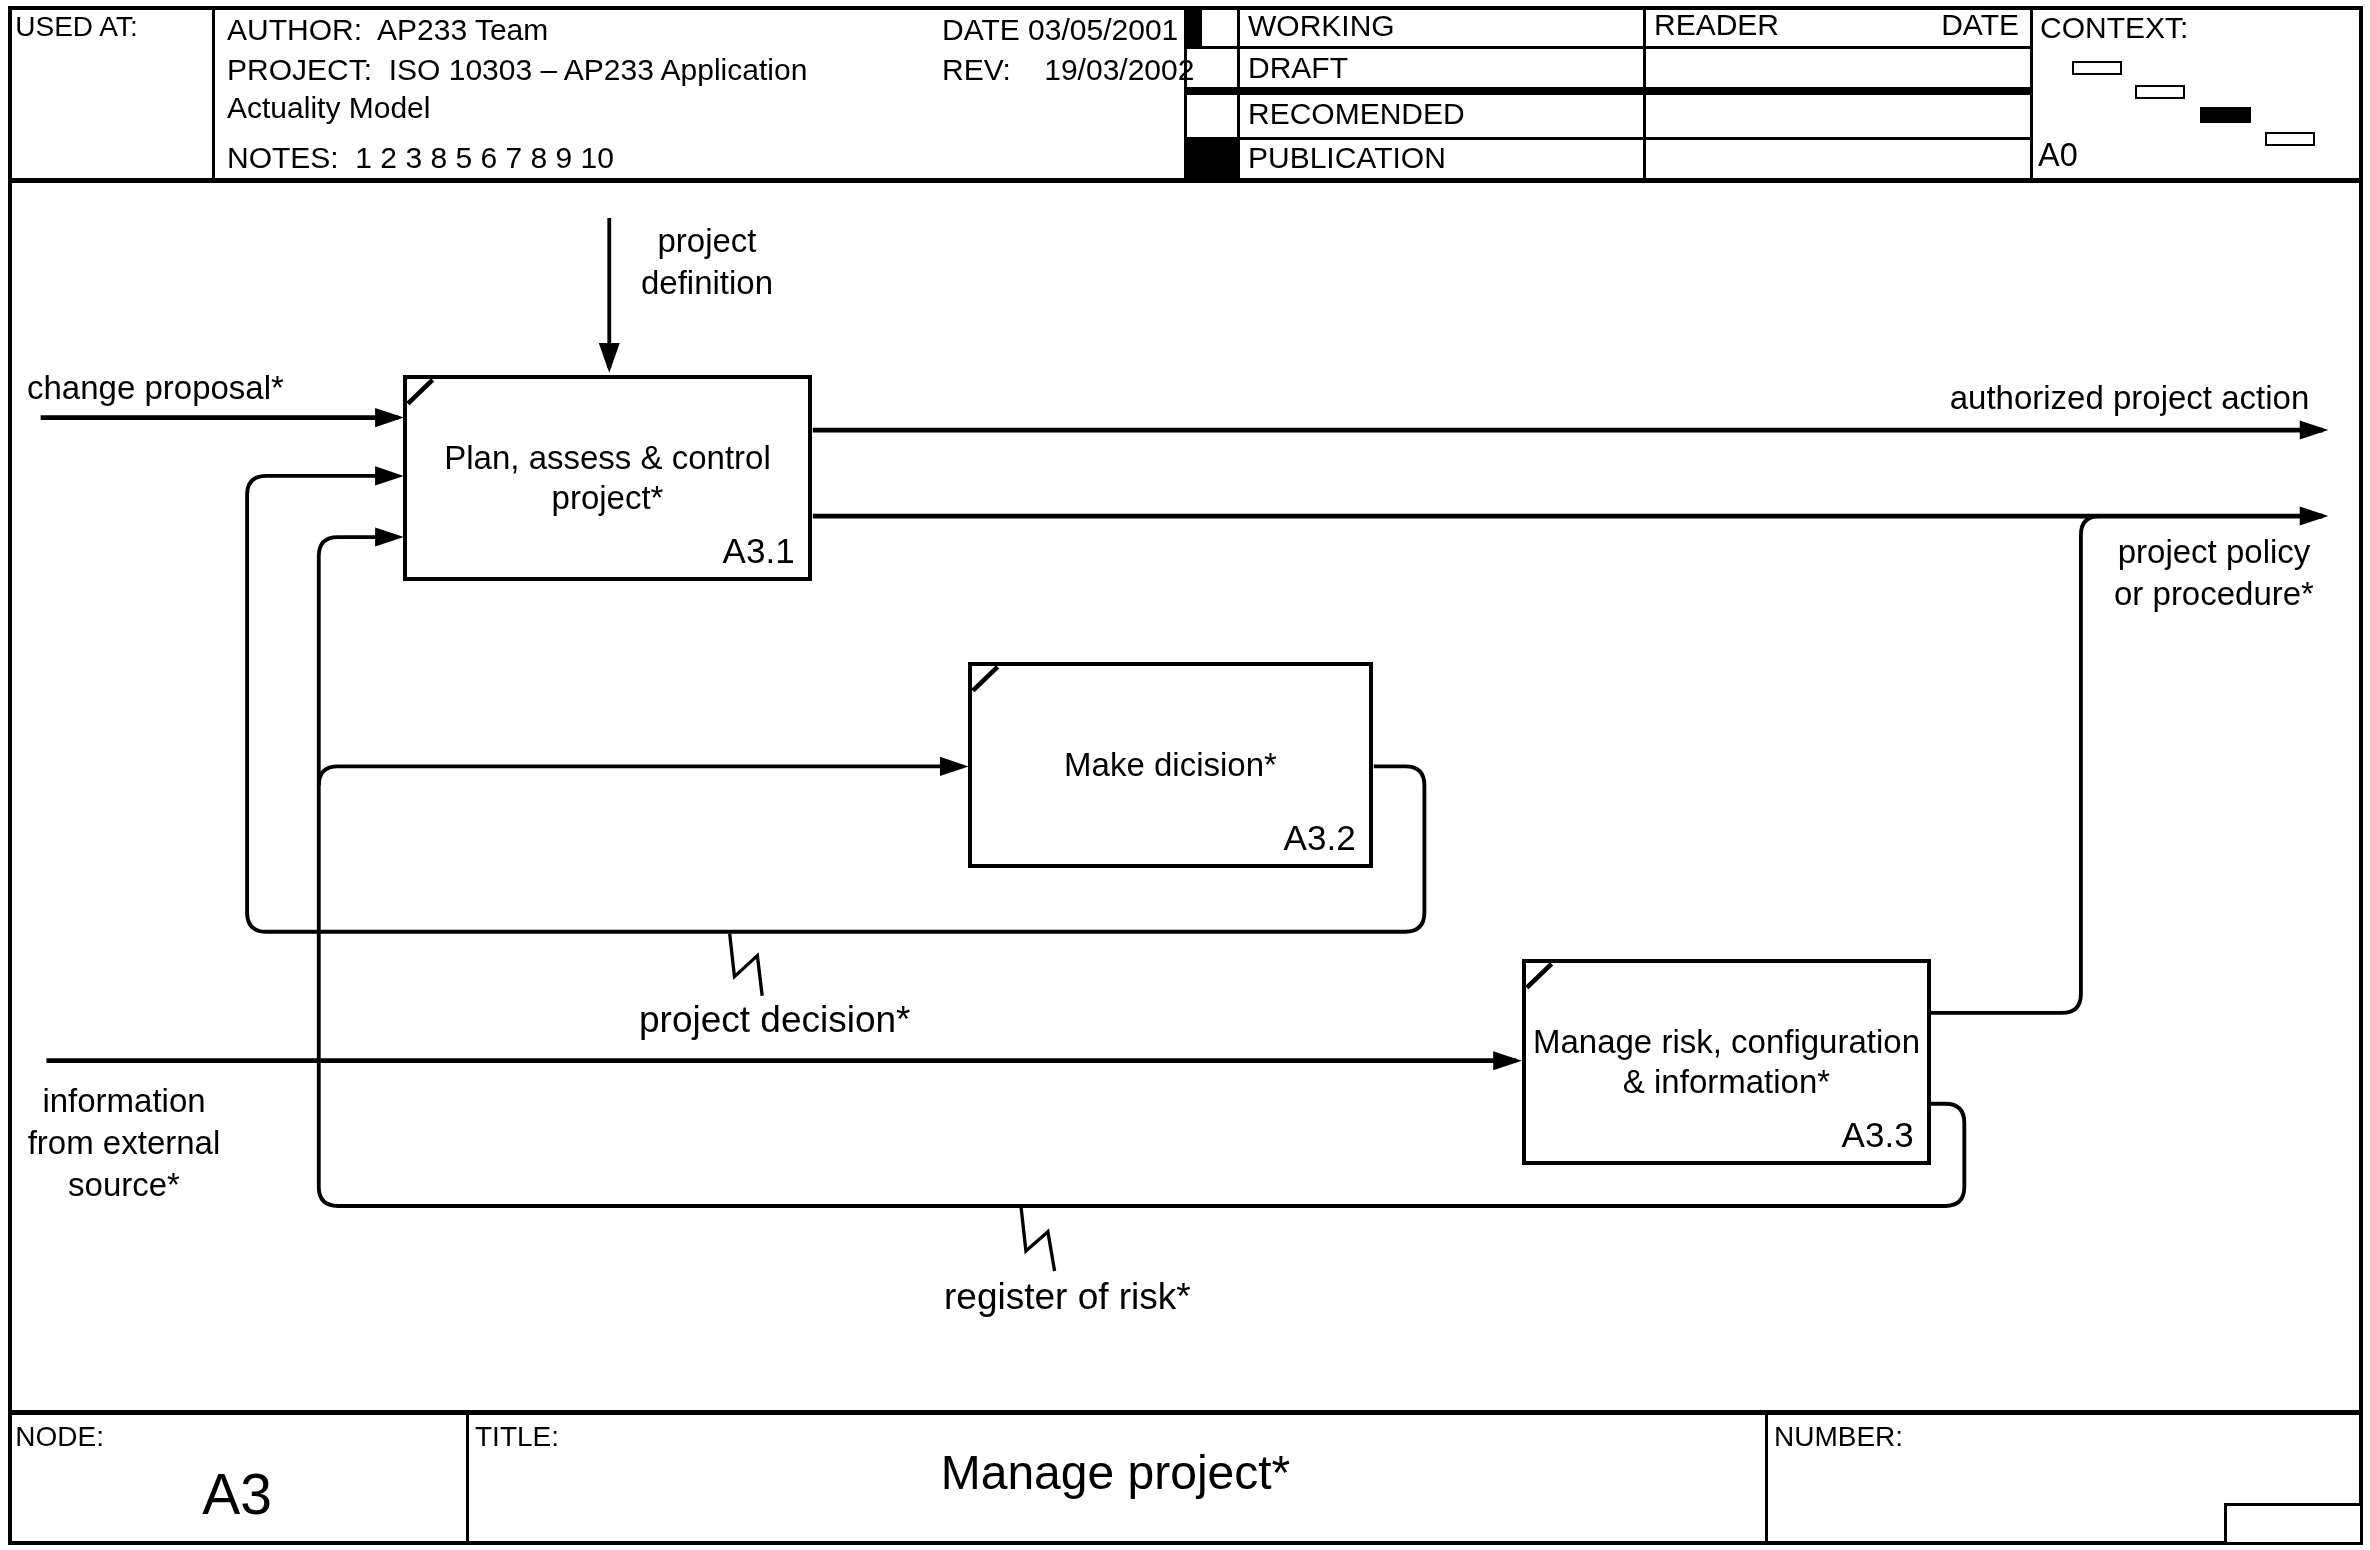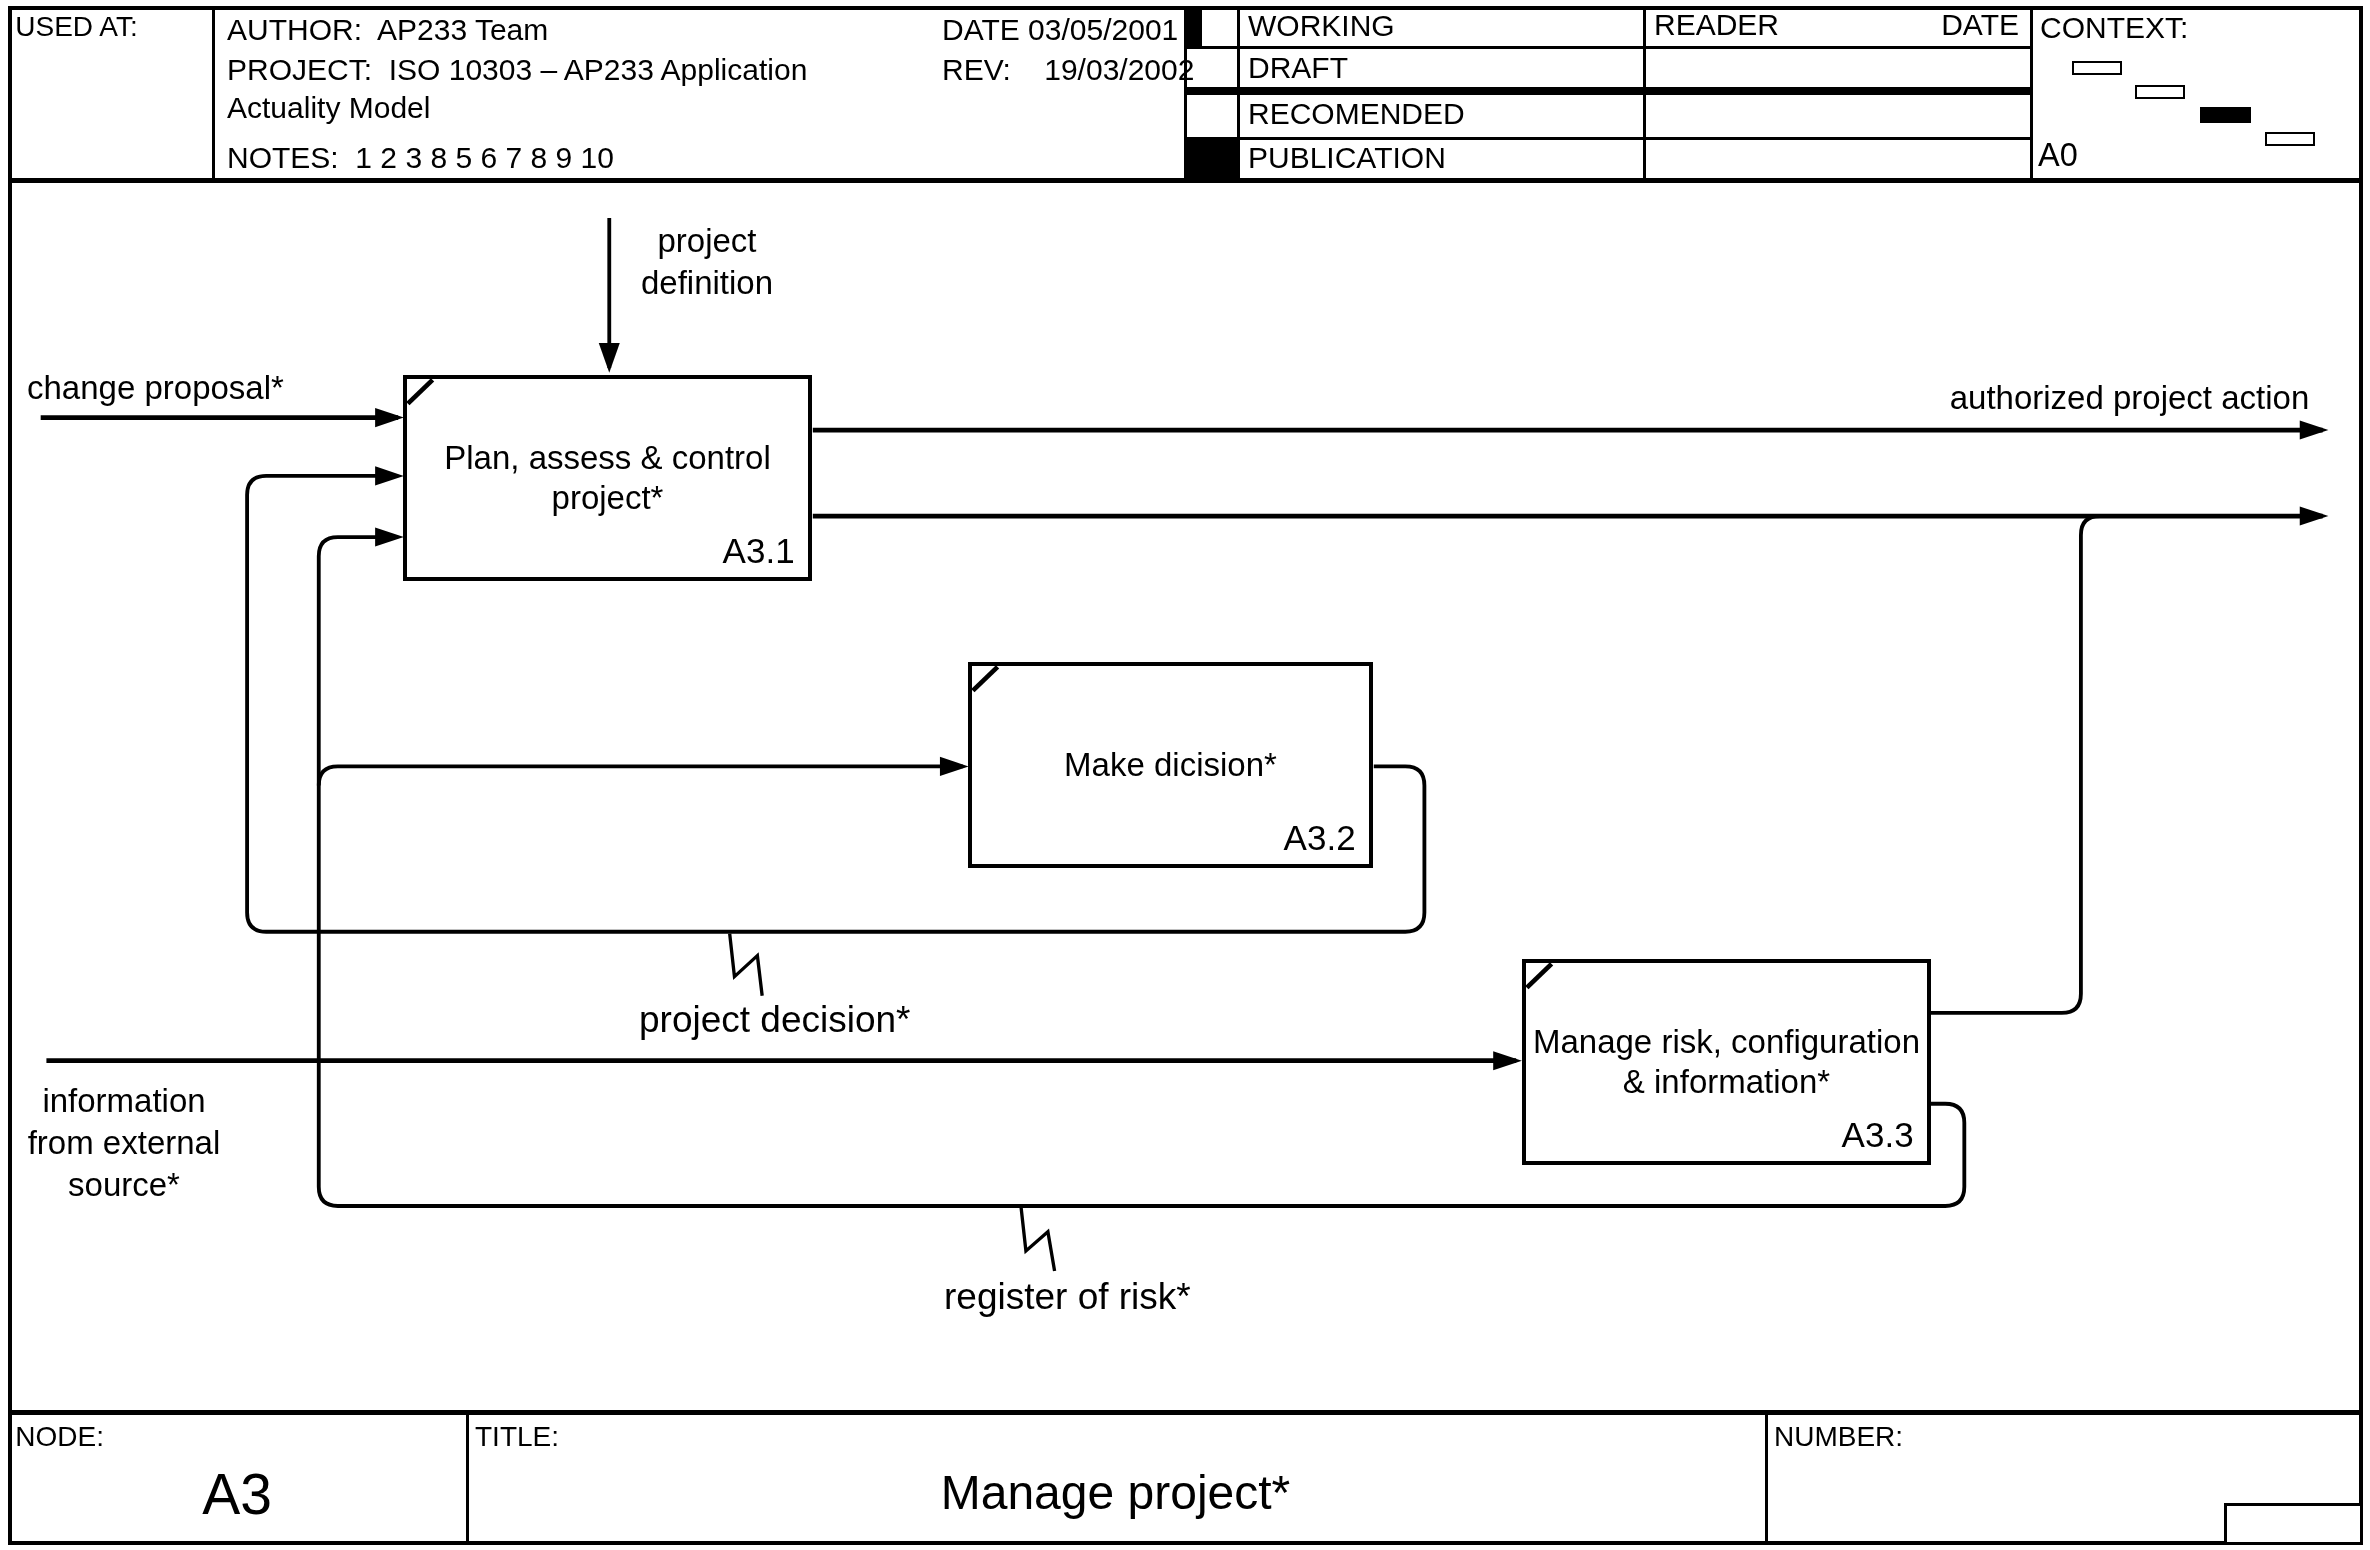--- a/index.html
+++ b/index.html
@@ -7,21 +7,21 @@
     position:relative;width:2371px;height:1550px;background:#fff;overflow:hidden;
     font-family:"Liberation Sans","DejaVu Sans",sans-serif;color:#000;
   }
   .abs{position:absolute;}
   .t{position:absolute;white-space:pre;color:#000;line-height:1.18;}
   .f29{font-size:28px;}
   .f31{font-size:30px;}
   .f34{font-size:32.5px;}
   .f35{font-size:33px;line-height:42px;}
   .f36{font-size:37px;}
-  .f50{font-size:48px;margin-top:20px;}
+  .f50{font-size:48px;}
   .f60{font-size:57px;}
   .vline{position:absolute;width:2.9px;background:#000;}
   .hline{position:absolute;height:2.9px;background:#000;}
   .thick{background:#000;}
   .box{
     position:absolute;background:#fff;border:4.8px solid #000;box-sizing:border-box;
     display:flex;align-items:center;justify-content:center;text-align:center;
   }
   .box .bx-label{font-size:33px;line-height:40px;}
   .box .bx-num{position:absolute;right:13.4px;bottom:5.7px;font-size:35px;}
@@ -144,20 +144,24 @@
 
   <div class="abs" style="left:621px;top:220px;width:172px;text-align:center;" class2="t">
     <div class="f35" style="line-height:42px;">project</div>
     <div class="f35" style="line-height:42px;">definition</div>
   </div>
 
   <div class="t f35" style="left:27px;top:367px;">change proposal*</div>
 
   <div class="abs f35" style="left:1912px;top:377px;width:435px;text-align:center;">authorized project action</div>
 
+  <div class="abs" style="left:2084px;top:531px;width:260px;text-align:center;">
+    <div class="f35" style="line-height:42px;">project policy</div>
+    <div class="f35" style="line-height:42px;">or procedure*</div>
+  </div>
 
   <div class="t f36" style="left:639px;top:998px;">project decision*</div>
 
   <div class="t f36" style="left:944px;top:1275px;">register of risk*</div>
 
   <div class="abs" style="left:19px;top:1080px;width:210px;text-align:center;">
     <div class="f35" style="line-height:42px;">information</div>
     <div class="f35" style="line-height:42px;">from external</div>
     <div class="f35" style="line-height:42px;">source*</div>
   </div>

